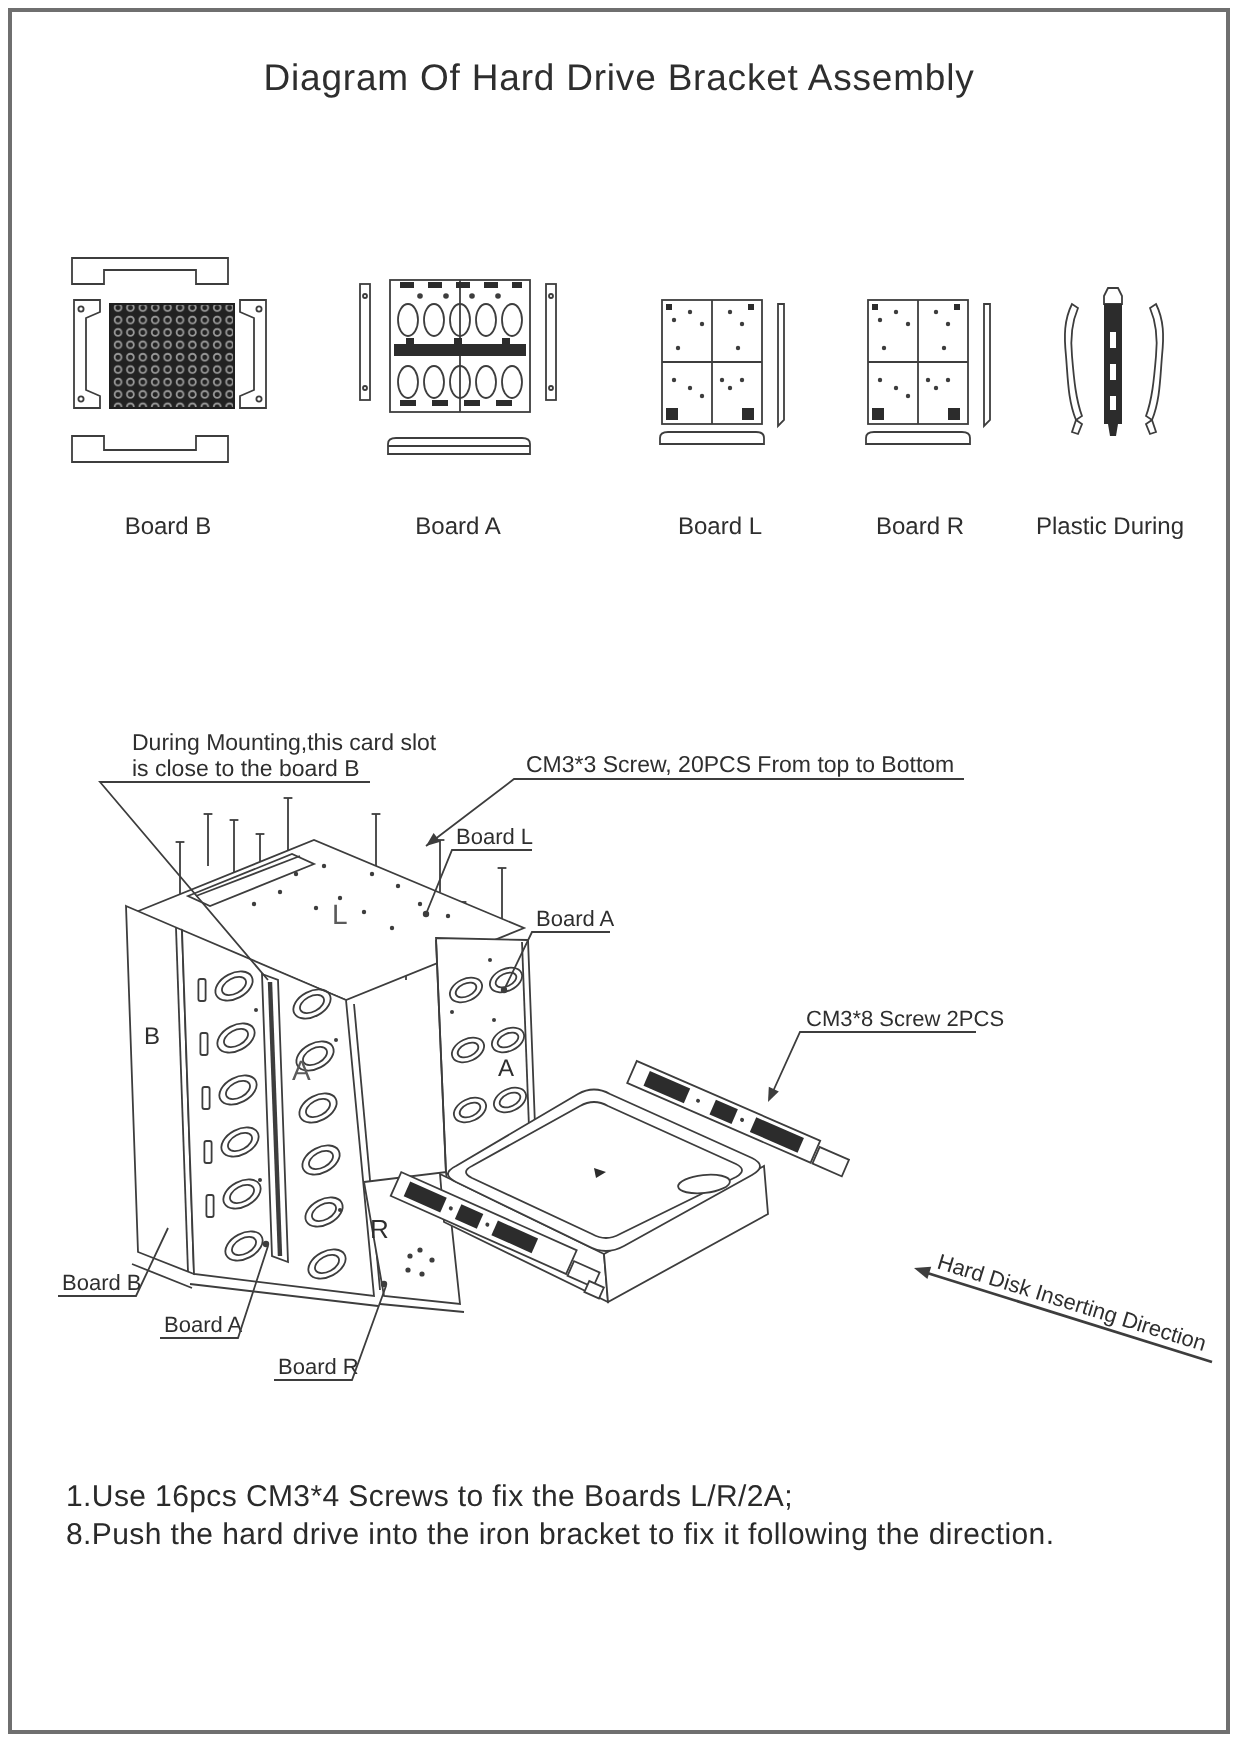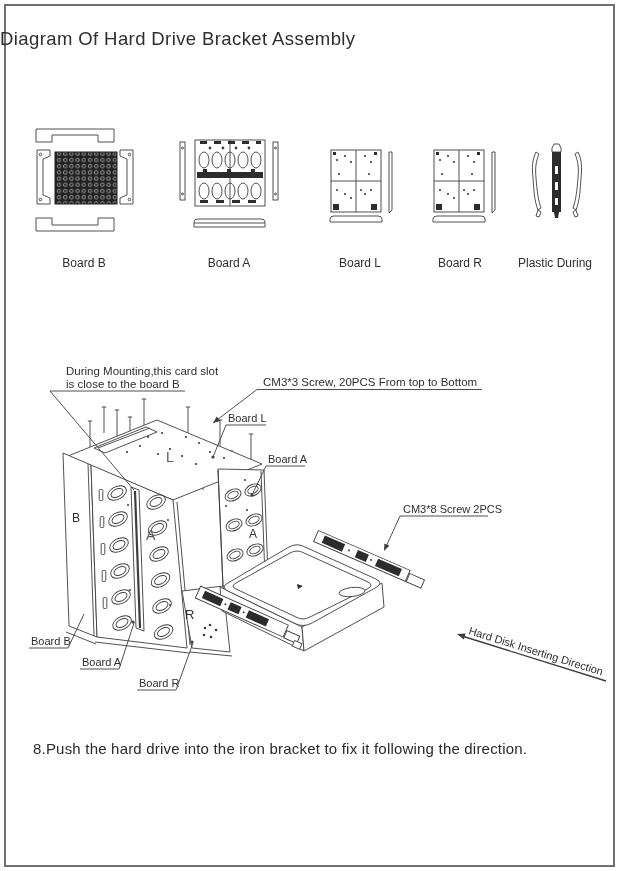--- a/index.html
+++ b/index.html
@@ -1,19 +1,19 @@
 <!DOCTYPE html>
 <html><head>
 <meta charset="utf-8">
 <style>
   html,body{margin:0;padding:0;background:#fff;}
   .page{position:relative;width:619px;height:871px;background:#ffffff;
         font-family:"Liberation Sans",sans-serif;overflow:hidden;}
   .frame{position:absolute;inset:4px;border:2px solid #6f6f6f;}
-  .title{position:absolute;top:28px;left:0;width:100%;
+  .title{position:absolute;top:28px;left:0;width:100%;text-align:center;
          font-size:18.5px;letter-spacing:.4px;color:#2e2e2e;}
   .part-label{position:absolute;top:256px;font-size:12px;color:#2e2e2e;text-align:center;}
   .figure{position:absolute;}
   .instructions{position:absolute;left:33px;top:740px;font-size:15px;
                 line-height:18.6px;color:#2a2a2a;letter-spacing:.2px;}
   svg{display:block;}
   svg text{font-family:"Liberation Sans",sans-serif;fill:#2e2e2e;}
   .ln{stroke:#3d3d3d;fill:none;stroke-width:.9;}
   .wh{fill:#ffffff;stroke:#3d3d3d;stroke-width:.9;}
   .dk{fill:#2c2c2c;stroke:none;}
@@ -352,15 +352,16 @@
     </g>
 
     <g>
       <line x1="462" y1="296" x2="606" y2="341" stroke="#3d3d3d" stroke-width="1.4"></line>
       <polygon class="dot" points="457,294 465.6,293.4 463.7,299.5"></polygon>
       <text class="co" transform="translate(468 294) rotate(17.3)">Hard Disk Inserting Direction</text>
     </g>
   </svg>
 
   <div class="instructions">
+    <div>1.Use 16pcs CM3*4 Screws to fix the Boards L/R/2A;</div>
     <div>8.Push the hard drive into the iron bracket to fix it following the direction.</div>
   </div>
 </div>
 
 </body></html>

